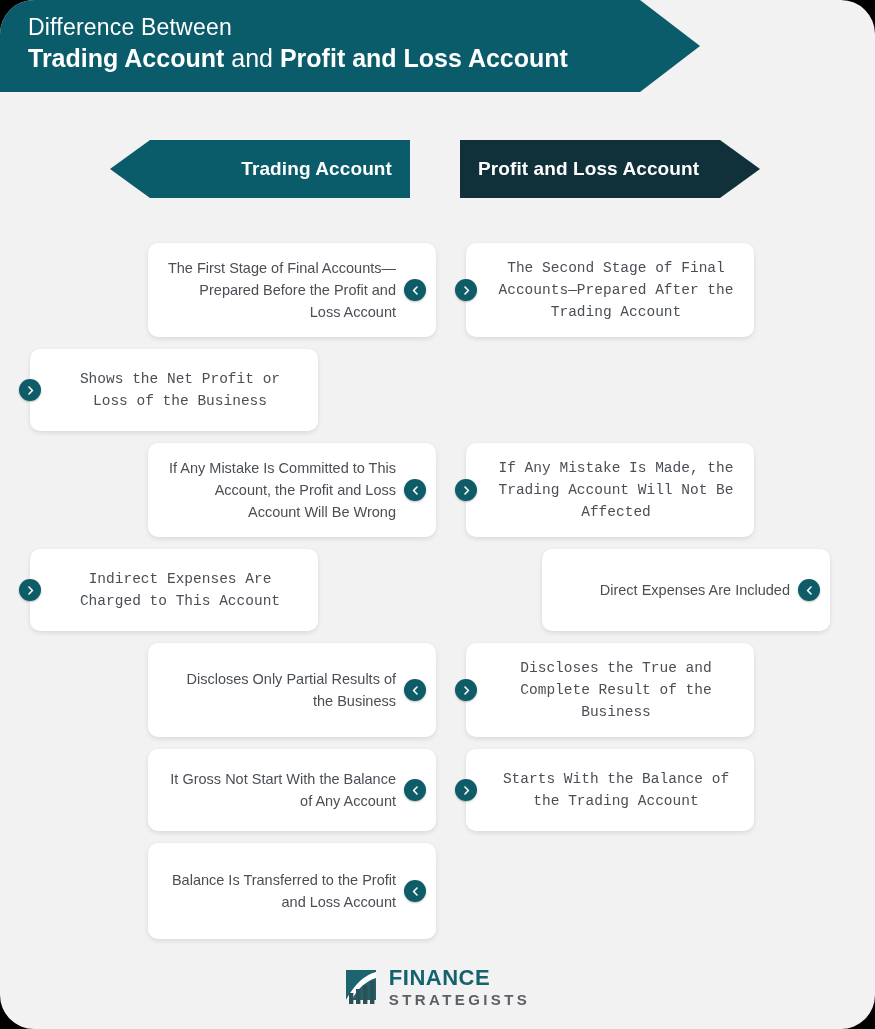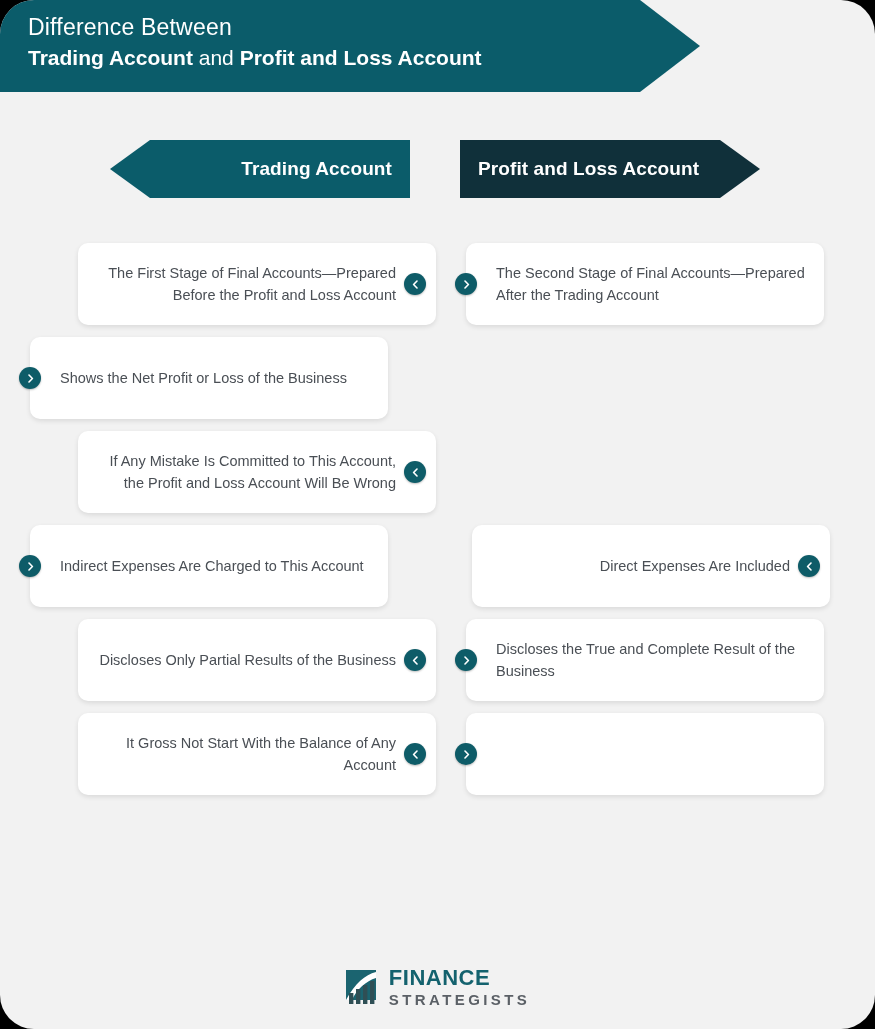--- a/index.html
+++ b/index.html
@@ -40,21 +40,21 @@
   .header-line1 {
     color: #ffffff;
     font-size: 23px;
     font-weight: 400;
     letter-spacing: .2px;
     line-height: 30px;
     white-space: nowrap;
   }
   .header-line2 {
     color: #ffffff;
-    font-size: 21px;
+    font-size: 25px;
     line-height: 32px;
     white-space: nowrap;
     font-weight: 400;
   }
   .header-line2 .hb {
     font-weight: 700;
   }
 
   
   .arrows {
@@ -119,36 +119,36 @@
   }
   .col-left { margin-left: 42px; justify-content: flex-end; }
   .col-right { margin-left: 0px; }
 
   .card {
     position: relative;
     background: #ffffff;
     border-radius: 10px;
     box-shadow: 0 2px 5px rgba(0,0,0,.10);
     box-sizing: border-box;
-    width: 358px;
+    width: 288px;
     min-height: 82px;
     display: flex;
     align-items: center;
   }
   .card-left  { padding: 14px 40px 14px 18px; justify-content: flex-end; }
   .card-right { margin-left: 30px; padding: 14px 18px 14px 30px; justify-content: flex-start; }
 
   .card-text {
     font-size: 14.5px;
     line-height: 22px;
     color: #4a4f55;
     font-weight: 400;
   }
   .card-left .card-text  { text-align: right; }
-  .card-right .card-text { text-align: left; }
+  .card-right .card-text { text-align: center; font-family: Liberation Mono, monospace; }
 
   
   .chev {
     position: absolute;
     top: 50%;
     margin-top: -11px;
     width: 22px;
     height: 22px;
     border-radius: 50%;
     background: #0e5c68;
@@ -249,20 +249,30 @@
       <div class="col col-left">
         <div class="card card-left">
           <span class="card-text">If Any Mistake Is Committed to This Account, the Profit and Loss Account Will Be Wrong</span>
           <span class="chev chev-left">
             <svg width="9" height="9" viewBox="0 0 9 9" aria-hidden="true">
                 <path d="M6 1 L2.6 4.5 L6 8" fill="none" stroke="#ffffff" stroke-width="1.6" stroke-linecap="round" stroke-linejoin="round"></path>
               </svg>
           </span>
         </div>
       </div>
+      <div class="col col-right">
+        <div class="card card-right">
+          <span class="chev chev-right">
+            <svg width="9" height="9" viewBox="0 0 9 9" aria-hidden="true">
+                <path d="M3 1 L6.4 4.5 L3 8" fill="none" stroke="#ffffff" stroke-width="1.6" stroke-linecap="round" stroke-linejoin="round"></path>
+              </svg>
+          </span>
+          <span class="card-text">If Any Mistake Is Made, the Trading Account Will Not Be Affected</span>
+        </div>
+      </div>
     </div>
 
     <div class="row">
       <div class="col col-right">
         <div class="card card-right">
           <span class="chev chev-right">
             <svg width="9" height="9" viewBox="0 0 9 9" aria-hidden="true">
                 <path d="M3 1 L6.4 4.5 L3 8" fill="none" stroke="#ffffff" stroke-width="1.6" stroke-linecap="round" stroke-linejoin="round"></path>
               </svg>
           </span>
@@ -315,25 +325,36 @@
           </span>
         </div>
       </div>
       <div class="col col-right">
         <div class="card card-right">
           <span class="chev chev-right">
             <svg width="9" height="9" viewBox="0 0 9 9" aria-hidden="true">
                 <path d="M3 1 L6.4 4.5 L3 8" fill="none" stroke="#ffffff" stroke-width="1.6" stroke-linecap="round" stroke-linejoin="round"></path>
               </svg>
           </span>
-        </div>
-      </div>
-    </div>
-
-    <div class="row">
+          <span class="card-text">Starts With the Balance of the Trading Account</span>
+        </div>
+      </div>
+    </div>
+
+    <div class="row">
+      <div class="col col-left">
+        <div class="card card-left" style="min-height:96px;">
+          <span class="card-text">Balance Is Transferred to the Profit and Loss Account</span>
+          <span class="chev chev-left">
+            <svg width="9" height="9" viewBox="0 0 9 9" aria-hidden="true">
+                <path d="M6 1 L2.6 4.5 L6 8" fill="none" stroke="#ffffff" stroke-width="1.6" stroke-linecap="round" stroke-linejoin="round"></path>
+              </svg>
+          </span>
+        </div>
+      </div>
     </div>
 
   </div>
 
   <div class="footer">
     <div class="logo">
       <svg class="logo-mark" viewBox="0 0 40 40" aria-hidden="true">
         <rect x="1" y="3" width="30" height="30" fill="#1b6470"></rect>
         <path d="M1 33 C10 16 20 8 31 5 L31 11 C21 14 12 22 7 33 Z" fill="#ffffff"></path>
         <rect x="4" y="26" width="4.4" height="11" fill="#2f4f55"></rect>

